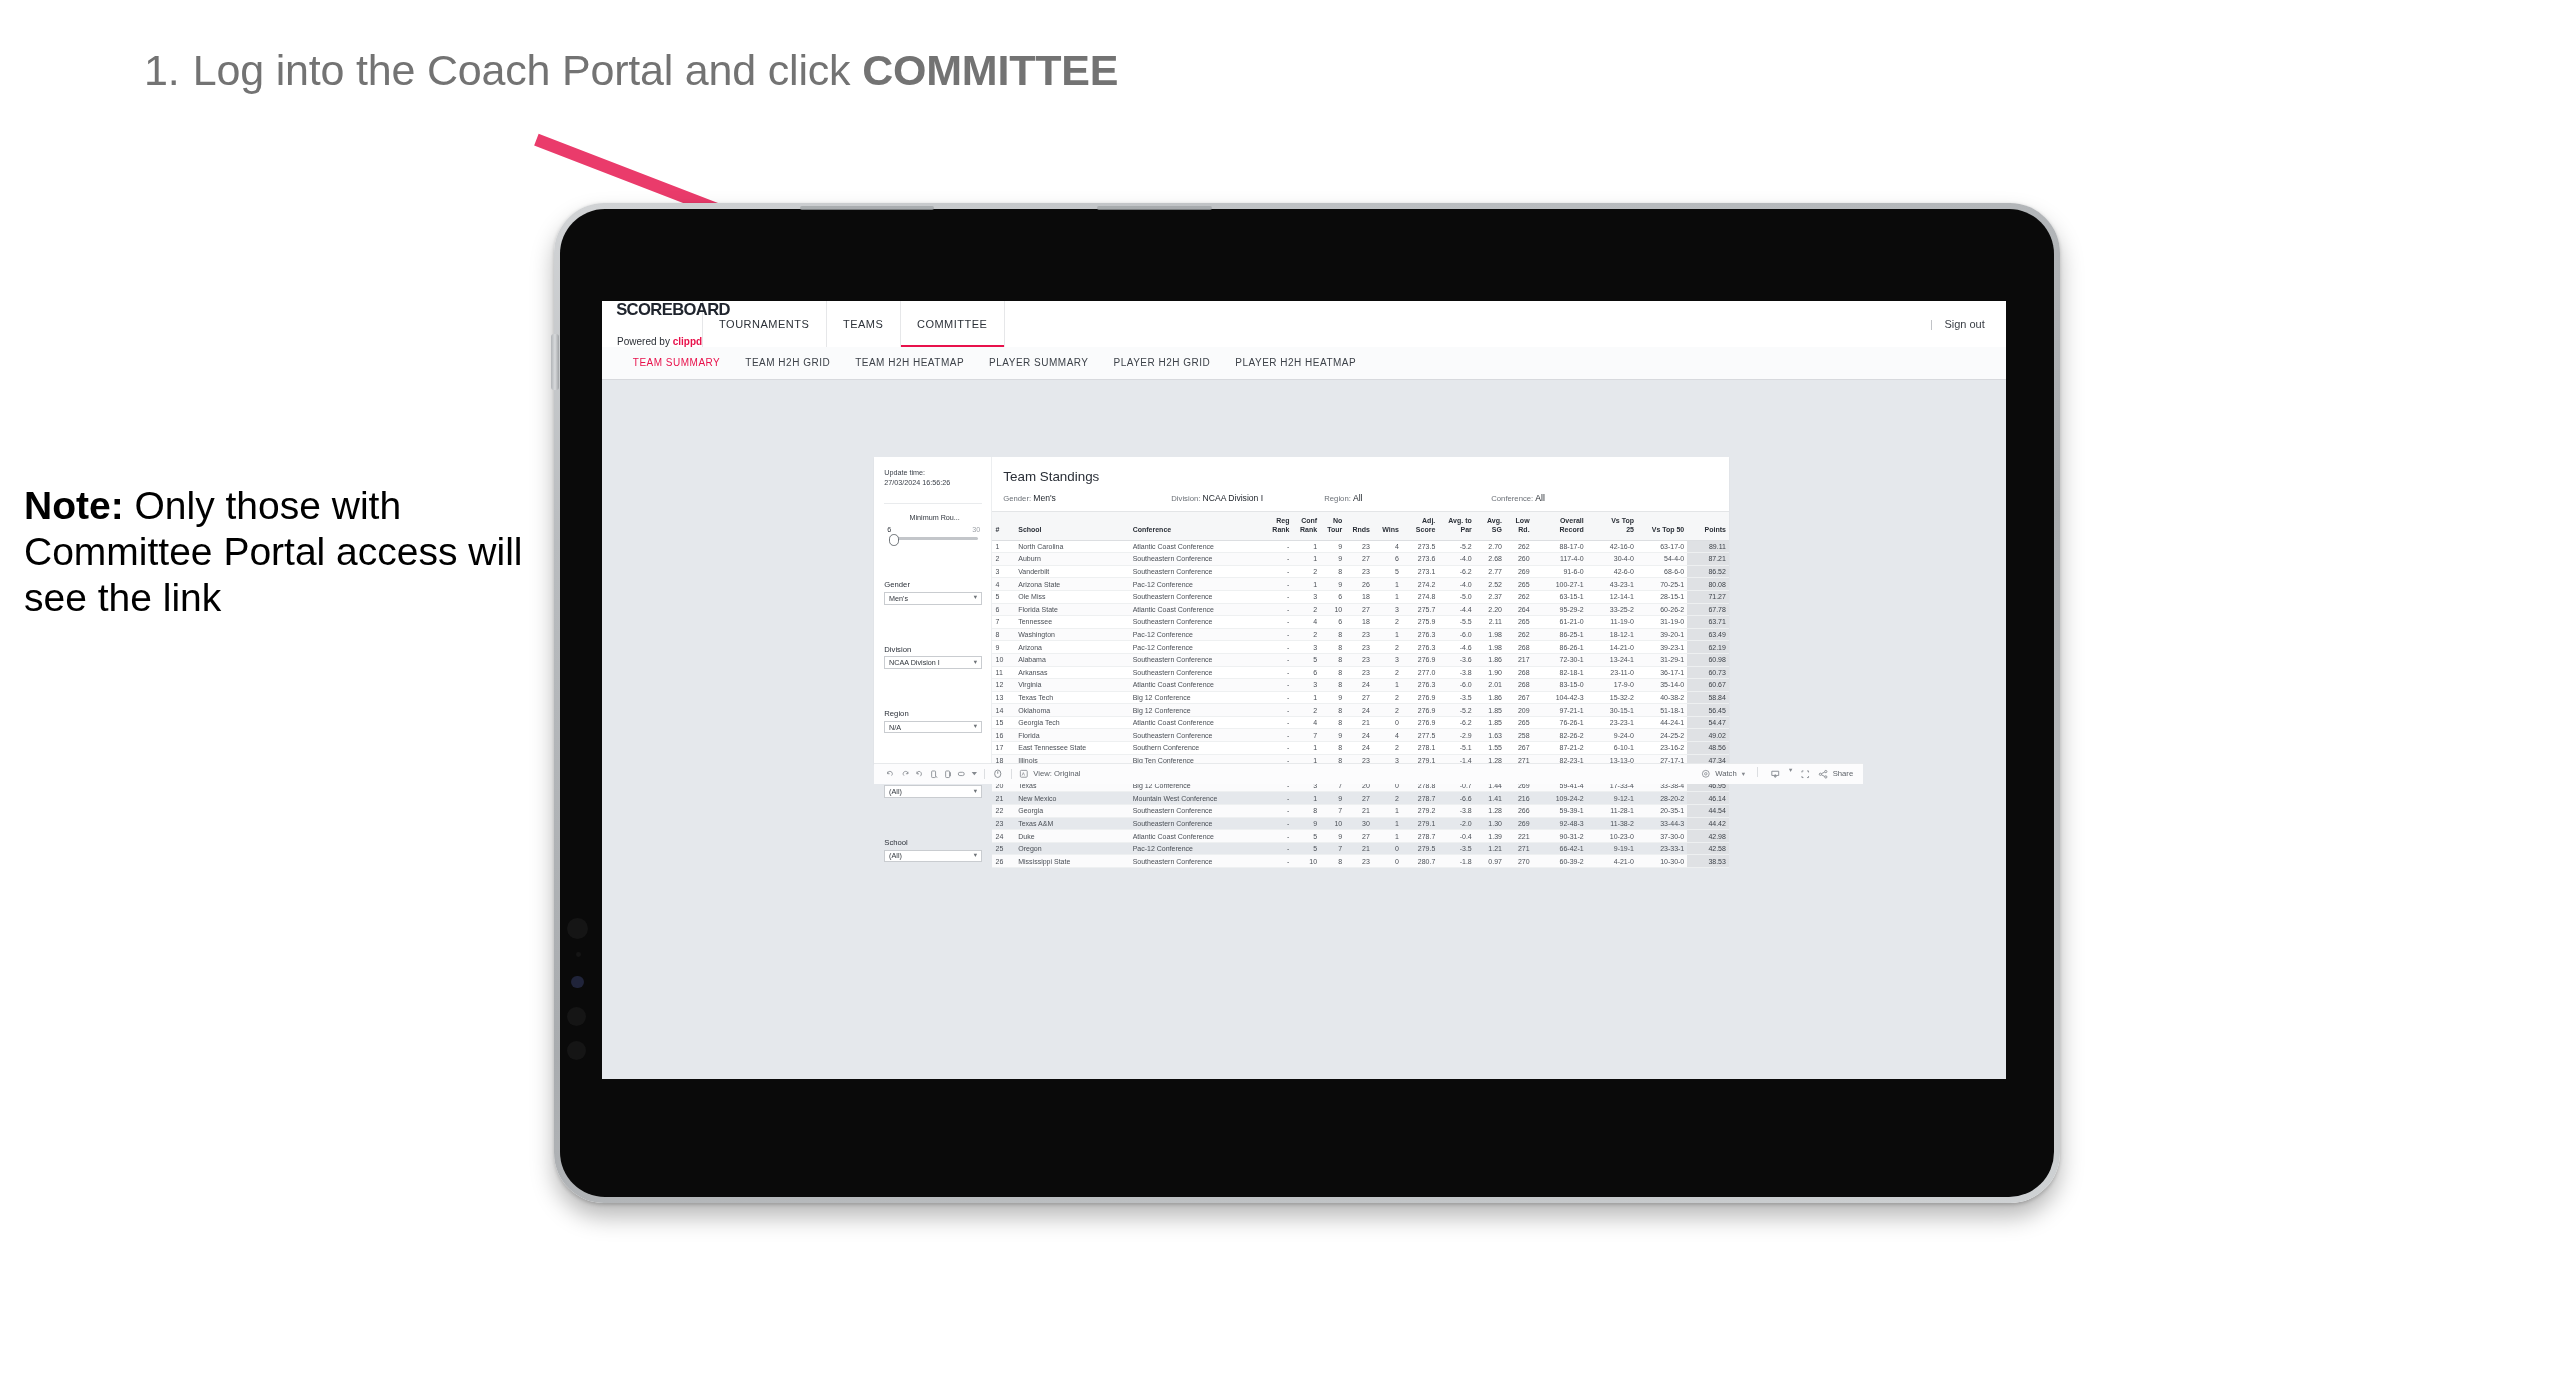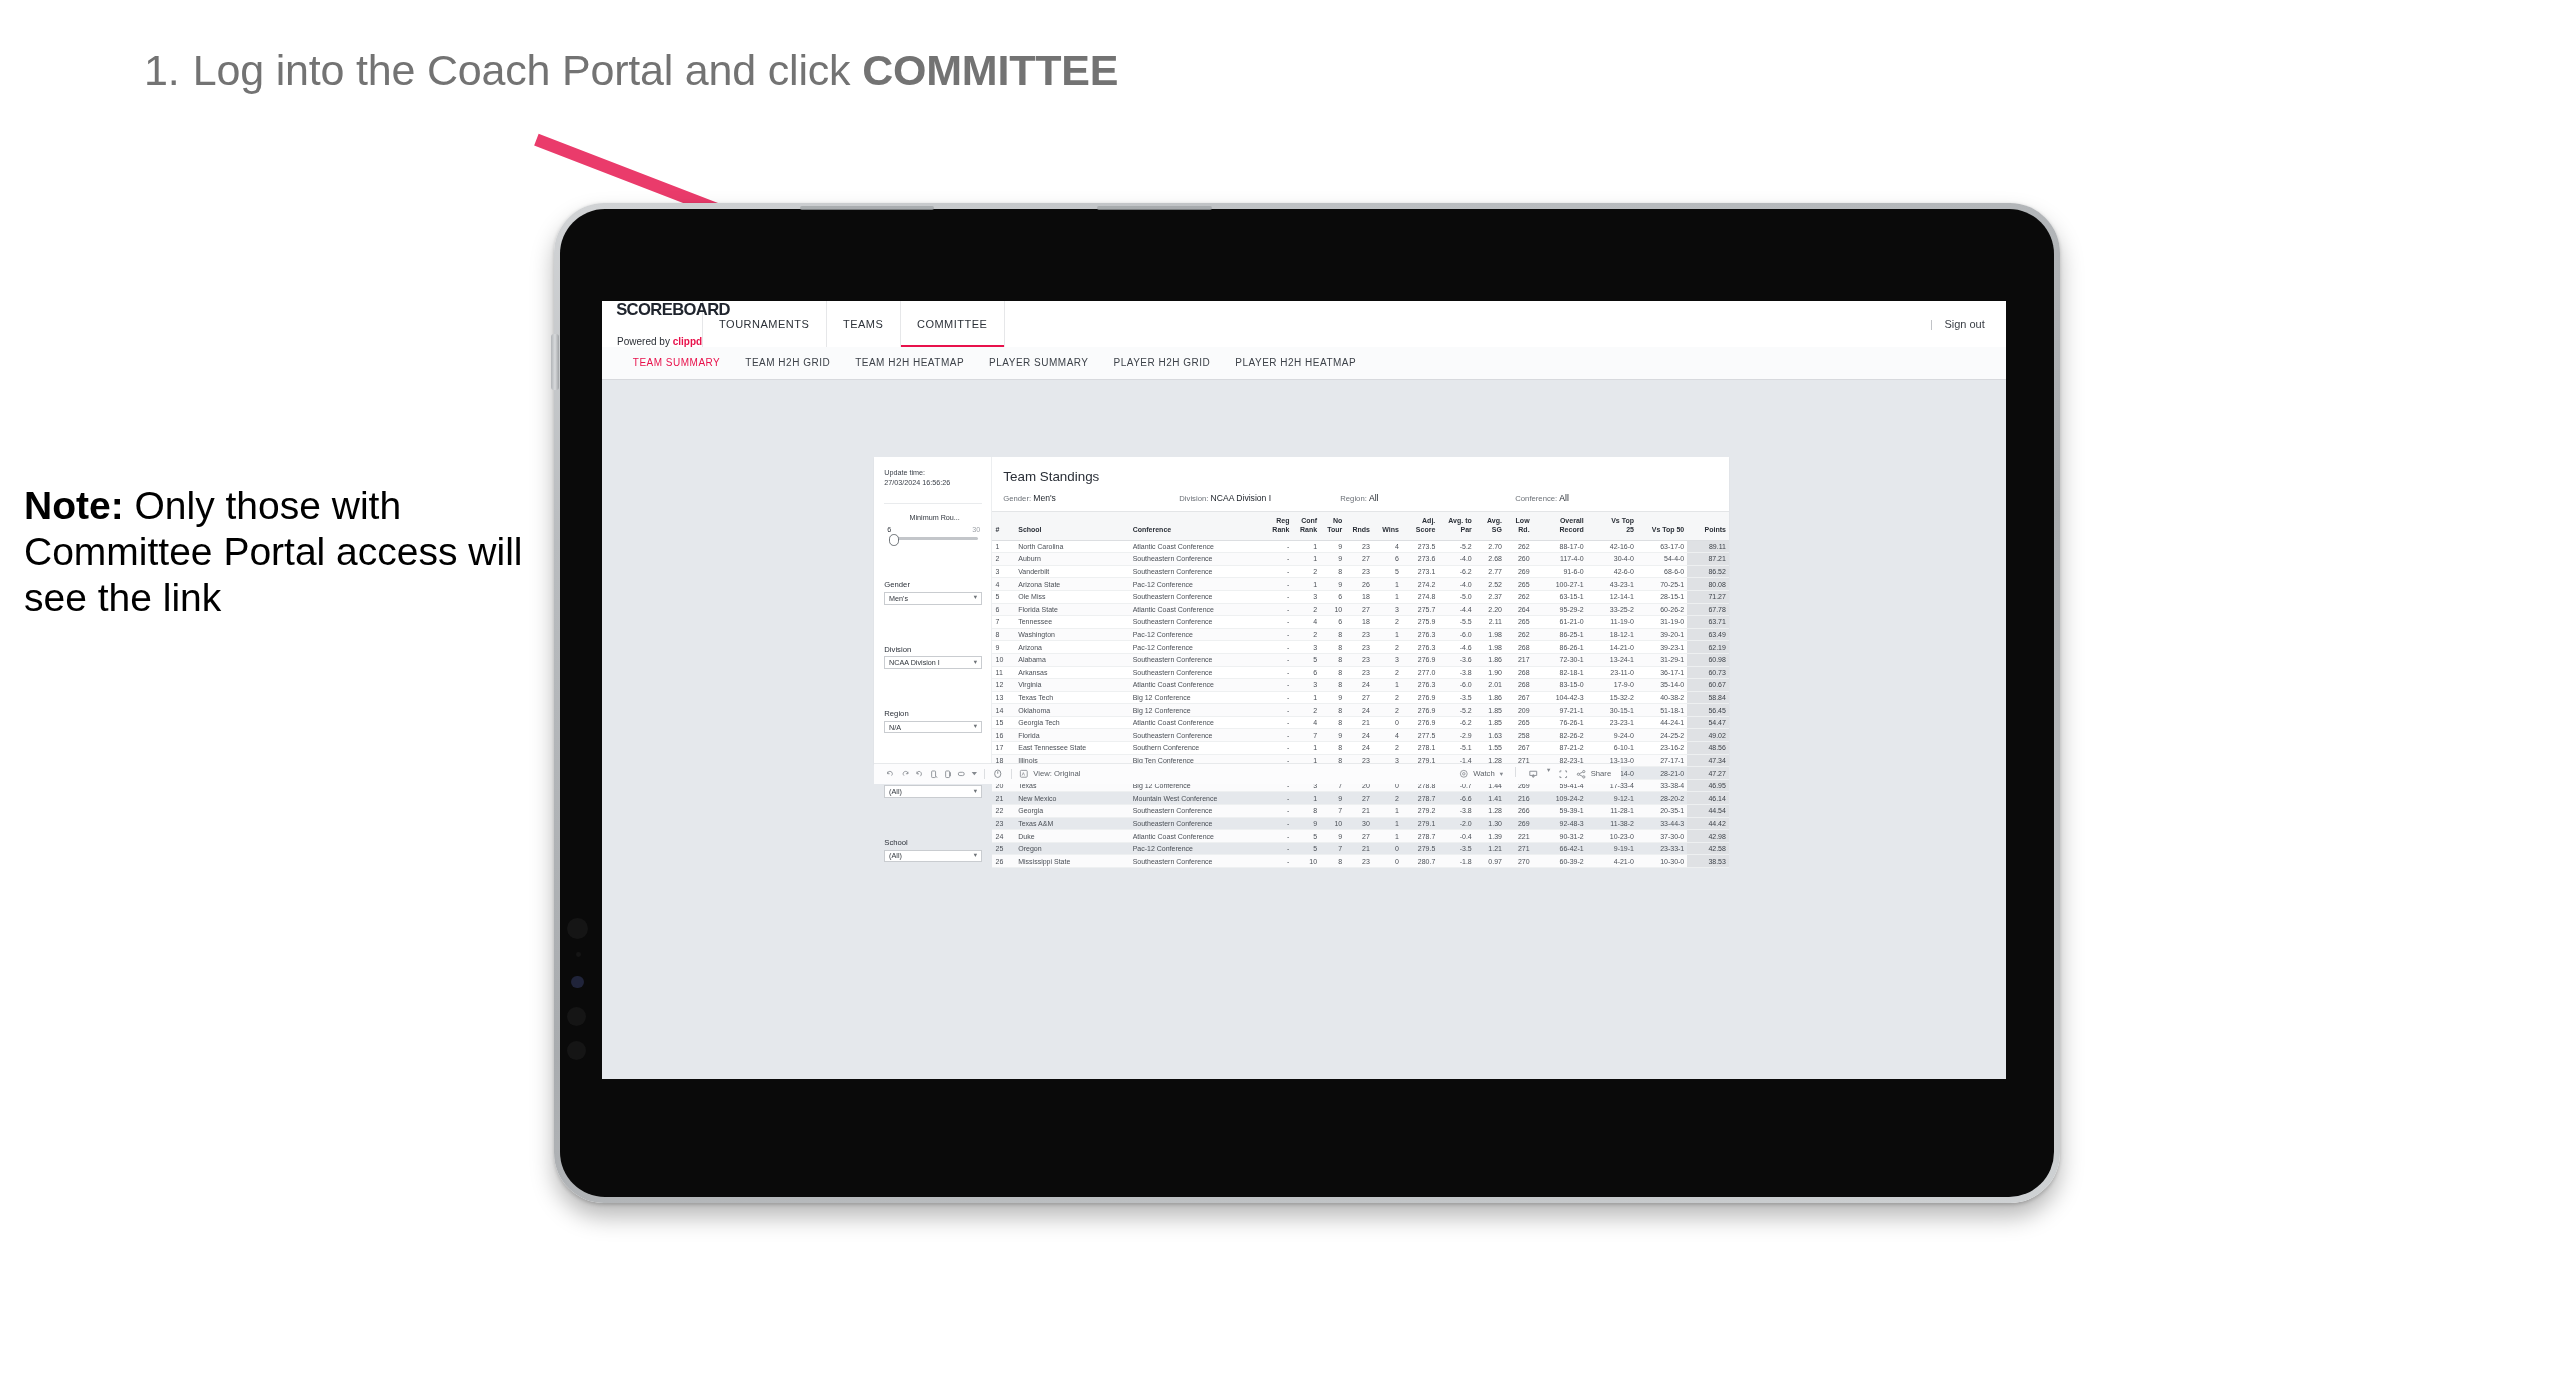--- a/index.html
+++ b/index.html
@@ -121,21 +121,21 @@
   .f-select{
     height:12.5px;border:1px solid #c9ccd0;background:#fff;display:flex;align-items:center;
     justify-content:space-between;padding:0 2.9px 0 3.8px;font-size:7.2px;color:#2f343b;
     cursor:pointer;box-sizing:border-box;
   }
   .caret{font-size:5.8px;color:#6e7378;line-height:1;}
 
   .viz-main{flex:1;min-width:0;display:flex;flex-direction:column;padding:0;}
   .viz-title{font-size:13.4px;color:#2a2f37;font-weight:normal;padding:12.5px 0 0 11.5px;}
   .viz-meta{display:flex;padding:8.6px 0 0 11.5px;font-size:7.7px;color:#6a6f76;}
-  .viz-meta .m{margin-right:8px;}
+  .viz-meta .m{margin-right:0;}
   .viz-meta .m b{color:#22272e;font-weight:normal;font-size:8.6px;}
   .viz-meta .m1{width:168px;}
   .viz-meta .m2{width:153px;}
   .viz-meta .m3{width:167px;}
 
   
   table.standings{
     border-collapse:collapse;width:100%;margin-top:8.6px;
     font-size:7px;color:#4a4f56;table-layout:fixed;
   }
@@ -156,21 +156,21 @@
   
   col.c-rank{width:18px;} col.c-school{width:91px;} col.c-conf{width:108px;}
   col.c-reg{width:22px;} col.c-cfr{width:22px;} col.c-not{width:20px;}
   col.c-rnd{width:22px;} col.c-win{width:23px;} col.c-adj{width:29px;}
   col.c-atp{width:29px;} col.c-sg{width:24px;} col.c-low{width:22px;}
   col.c-ovr{width:43px;} col.c-t25{width:40px;} col.c-t50{width:40px;}
   col.c-pts{width:33px;}
 
   
   .viz-toolbar{
-    position:absolute;left:272px;top:383px;width:747px;height:21px;background:#fcfcfd;
+    position:absolute;left:272px;top:383px;width:989px;height:21px;background:#fcfcfd;
     border-top:1px solid #e7e9eb;display:flex;align-items:center;
     padding:0 9.6px;box-sizing:border-box;font-size:7.7px;color:#6d7278;
   }
   .tb-icon{
     width:14.4px;height:14.4px;display:inline-flex;align-items:center;justify-content:center;
     color:#84888e;cursor:pointer;
   }
   .tb-sep{width:1px;height:10.5px;background:#dcdee1;margin:0 5.8px;}
   .tb-text{display:flex;align-items:center;gap:3.8px;cursor:pointer;color:#5d6268;}
   .tb-right{margin-left:auto;display:flex;align-items:flex-start;gap:4.8px;}

